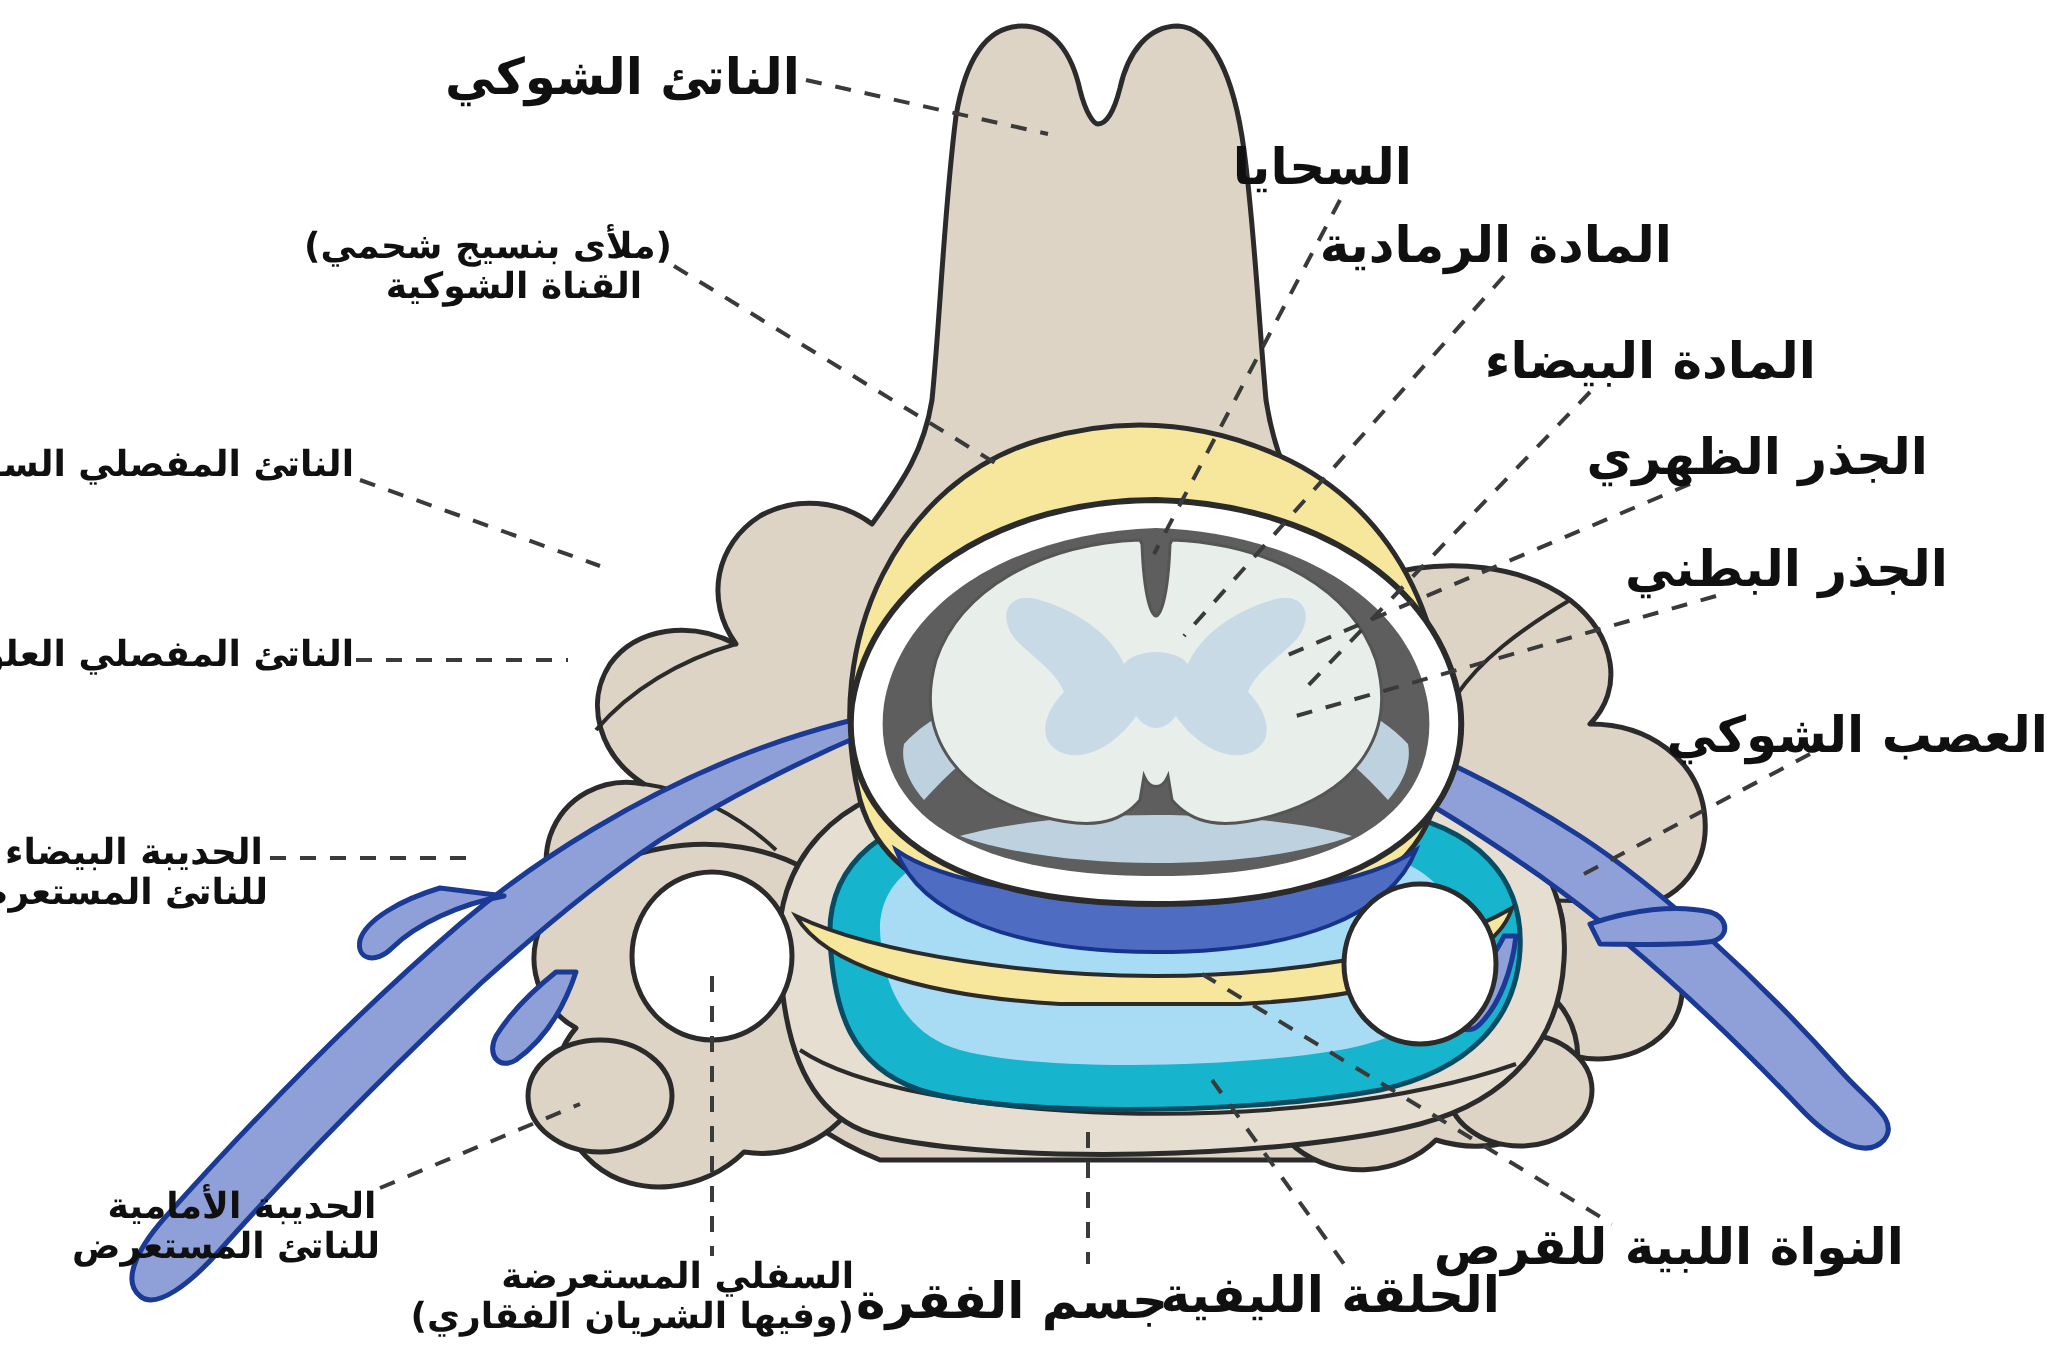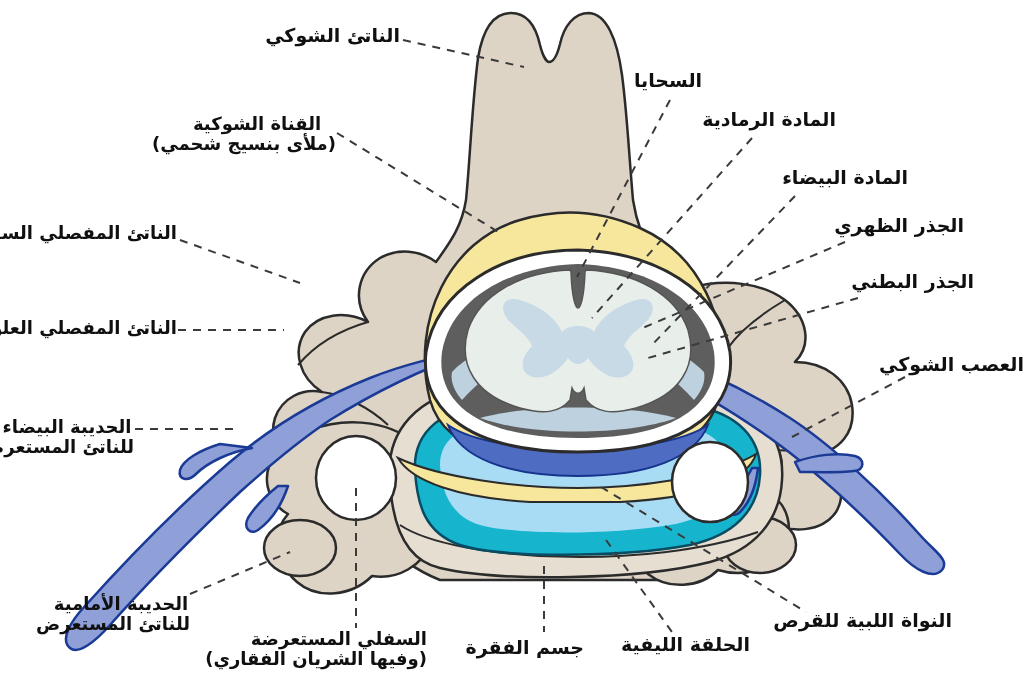--- a/index.html
+++ b/index.html
@@ -1,19 +1,19 @@
 <!DOCTYPE html>
 <html lang="ar"><head>
 <meta charset="utf-8">
 <style>
   html,body{margin:0;padding:0;background:#ffffff;}
   .stage{position:relative;width:1024px;height:686px;background:#ffffff;overflow:hidden;
          font-family:"DejaVu Sans","Liberation Sans",sans-serif;}
   .stage svg{position:absolute;left:0;top:0;}
-  .label{position:absolute;color:#101010;font-weight:bold;font-size:19px;line-height:1.12;
+  .label{position:absolute;color:#101010;font-weight:bold;font-size:25px;line-height:1.12;
          direction:rtl;white-space:nowrap;}
   .label.small{font-size:18px;}
   .label span{display:block;}
   path,ellipse,line{vector-effect:none;}
 </style>
 </head>
 <body>
 
 <div class="stage">
 
@@ -142,22 +142,22 @@
 
 <div class="label" dir="rtl" style="left:770px;top:167px;width:138px;text-align:right">المادة البيضاء</div>
 
 <div class="label" dir="rtl" style="left:840px;top:215px;width:124px;text-align:center">الجذر الظهري</div>
 
 <div class="label" dir="rtl" style="left:856px;top:271px;width:118px;text-align:left">الجذر البطني</div>
 
 <div class="label" dir="rtl" style="left:894px;top:354px;width:130px;text-align:center">العصب الشوكي</div>
 
 <div class="label small" dir="rtl" style="left:178px;top:114px;width:158px;text-align:center">
+  <span>(ملأى بنسيج شحمي)</span>
   <span>القناة الشوكية</span>
-  <span>(ملأى بنسيج شحمي)</span>
 </div>
 
 <div class="label small" dir="rtl" style="left:5px;top:223px;width:172px;text-align:center">الناتئ المفصلي السفلي</div>
 
 <div class="label small" dir="rtl" style="left:5px;top:318px;width:172px;text-align:center">الناتئ المفصلي العلوي</div>
 
 <div class="label small" dir="rtl" style="left:0px;top:417px;width:134px;text-align:center">
   <span>الحديبة البيضاء</span>
   <span>للناتئ المستعرض</span>
 </div>

